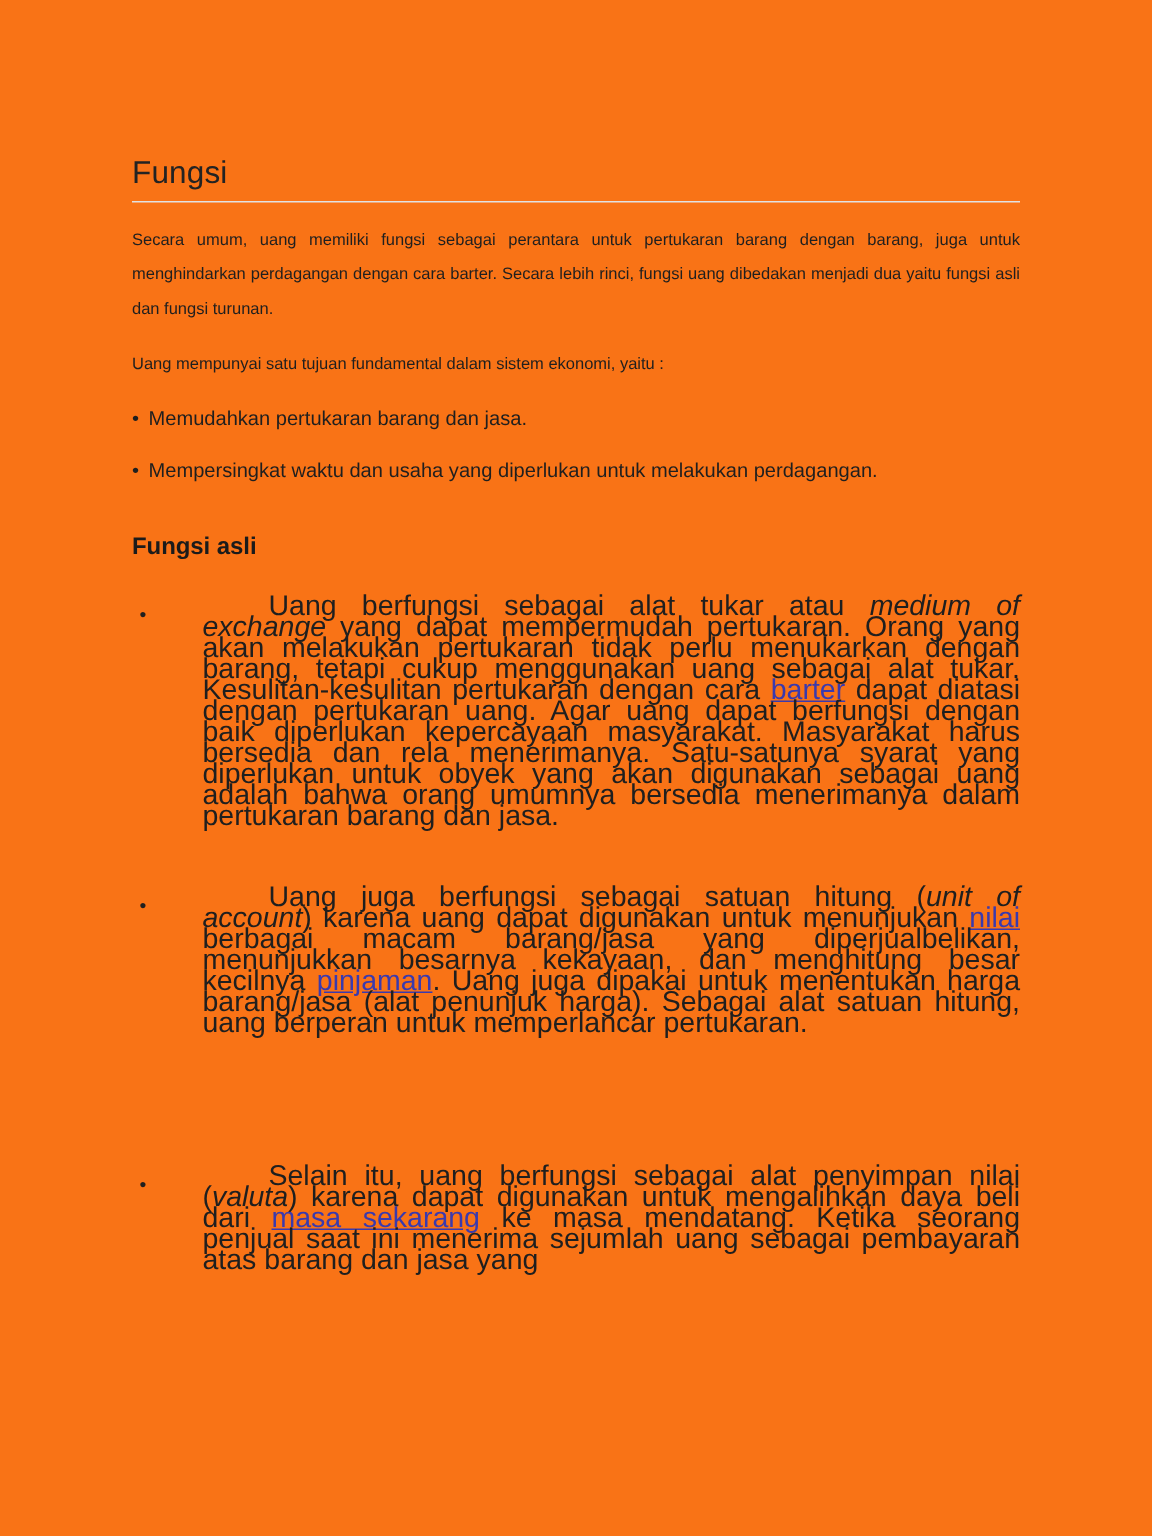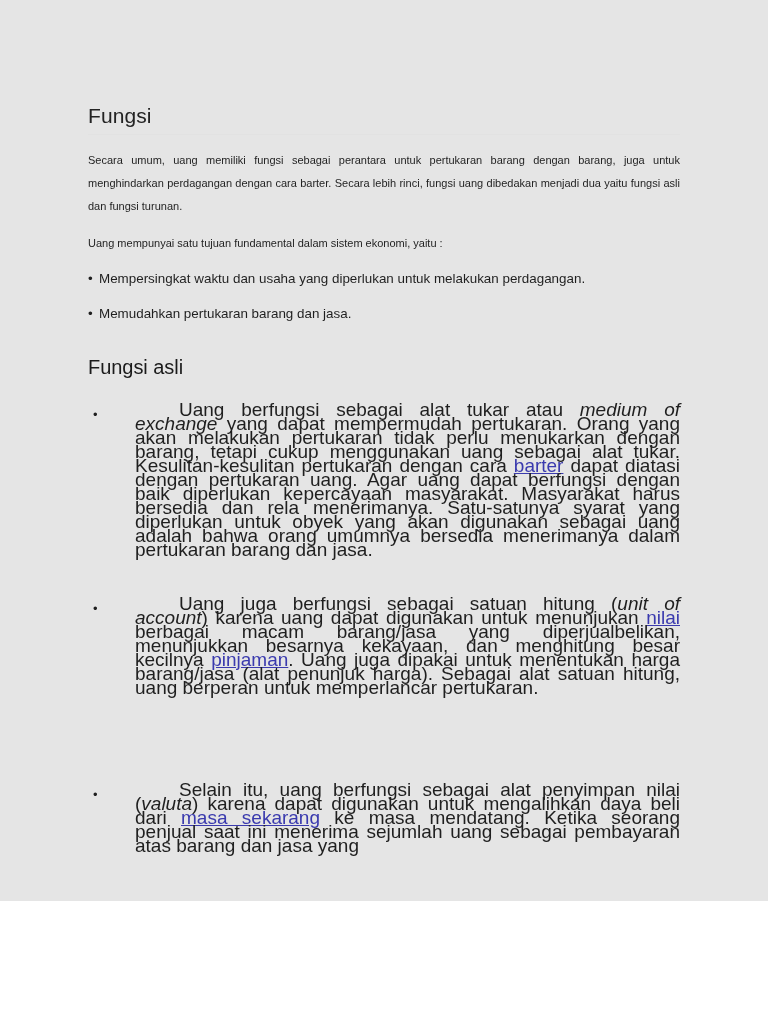--- a/index.html
+++ b/index.html
@@ -11,22 +11,22 @@
     width: 768px;
     height: 1024px;
     font-family: "Liberation Sans", "DejaVu Sans", sans-serif;
     color: #1a1a1a;
     overflow: hidden;
   }
 
   .page {
     position: relative;
     width: 768px;
-    height: 901px;
-    background: #e5e5e5;
+    height: 1024px;
+    background: #f97316;
     box-sizing: border-box;
   }
 
   .content {
     position: absolute;
     left: 88px;
     top: 104px;
     width: 592px;
   }
 
@@ -45,22 +45,22 @@
   .h2 {
     font-size: 19px;
     font-weight: 700;
     line-height: 1.2;
     color: #1b1b1b;
     margin: 0;
     letter-spacing: -0.1px;
   }
 
   .h3 {
-    font-size: 20px;
-    font-weight: 400;
+    font-size: 16px;
+    font-weight: 700;
     line-height: 1.2;
     color: #1b1b1b;
     margin: 0;
     letter-spacing: -0.05px;
   }
 
   
   .para {
     font-size: 11px;
     line-height: 23px;
@@ -144,25 +144,25 @@
   <div class="content">
 
     <h1 class="h1">Fungsi</h1>
 
     <p class="para sp-intro">Secara umum, uang memiliki fungsi sebagai perantara untuk pertukaran barang dengan barang, juga untuk menghindarkan perdagangan dengan cara barter. Secara lebih rinci, fungsi uang dibedakan menjadi dua yaitu fungsi asli dan fungsi turunan.</p>
 
 
     <p class="para para-left sp-lead">Uang mempunyai satu tujuan fundamental dalam sistem ekonomi, yaitu :</p>
 
     <div class="dot-item sp-dot">
-      <span class="dot-mark">•</span><span>Mempersingkat waktu dan usaha yang diperlukan untuk melakukan perdagangan.</span>
+      <span class="dot-mark">•</span><span>Memudahkan pertukaran barang dan jasa.</span>
     </div>
 
     <div class="dot-item sp-dot">
-      <span class="dot-mark">•</span><span>Memudahkan pertukaran barang dan jasa.</span>
+      <span class="dot-mark">•</span><span>Mempersingkat waktu dan usaha yang diperlukan untuk melakukan perdagangan.</span>
     </div>
 
     <h3 class="h3 sp-h3">Fungsi asli</h3>
 
 
     <div class="bullet-row sp-b1">
       <span class="bullet-mark">•</span>
       <div class="bullet-body">
         <span class="first-indent" style="width: 44px;"></span><span>Uang berfungsi sebagai alat tukar atau </span><em class="ital">medium of exchange</em><span> yang dapat mempermudah pertukaran. Orang yang akan melakukan pertukaran tidak perlu menukarkan dengan barang, tetapi cukup menggunakan uang sebagai alat tukar. Kesulitan-kesulitan pertukaran dengan cara </span><span class="doclink">barter</span><span> dapat diatasi dengan pertukaran uang. Agar uang dapat berfungsi dengan baik diperlukan kepercayaan masyarakat. Masyarakat harus bersedia dan rela menerimanya. Satu-satunya syarat yang diperlukan untuk obyek yang akan digunakan sebagai uang adalah bahwa orang umumnya bersedia menerimanya dalam pertukaran barang dan jasa.</span>
       </div>

